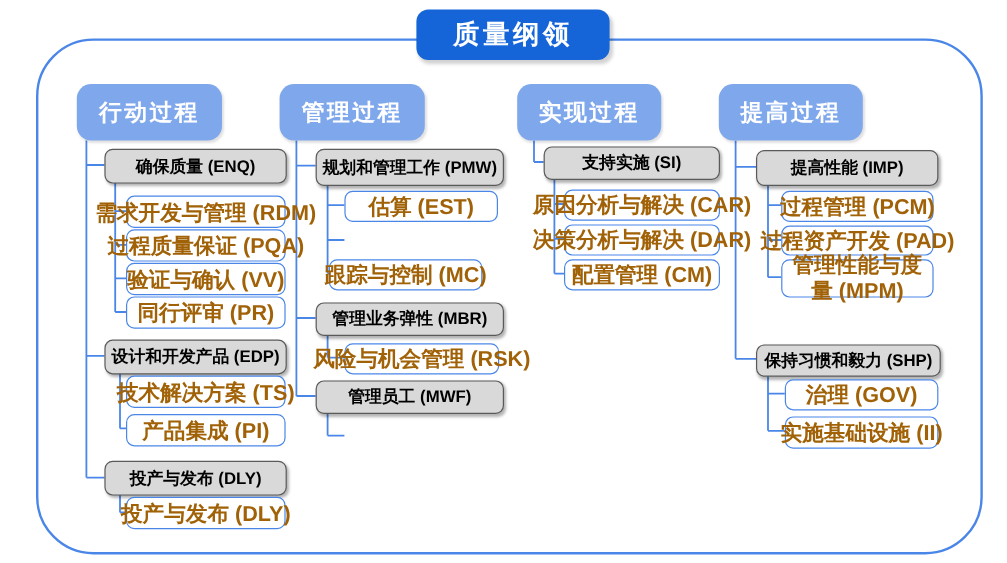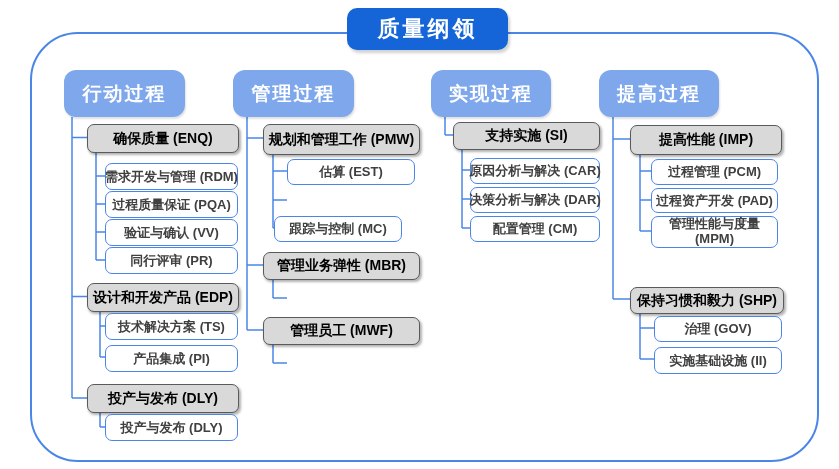--- a/index.html
+++ b/index.html
@@ -24,21 +24,21 @@
     box-shadow:1px 2px 2px rgba(0,0,0,0.12);
   }
   .gray {
     position:absolute; background:#d9d9d9; border:1.4px solid #5a5a5a;
     border-radius:7px; color:#000; font-weight:bold; font-size:14px;
     display:flex; align-items:center; justify-content:center; white-space:nowrap;
     box-shadow:1.5px 2px 2.5px rgba(0,0,0,0.3); z-index:2;
   }
   .leaf {
     position:absolute; background:#ffffff; border:1.4px solid #4a86e8;
-    border-radius:7px; color:#404040; font-weight:bold; font-size:13px;
+    border-radius:7px; color:#a16207; font-weight:bold; font-size:18px;
     display:flex; align-items:center; justify-content:center; white-space:nowrap;
     z-index:2;
   }
   .leaf.wrap { white-space:normal; text-align:center; line-height:1.15; }
   svg.connectors { position:absolute; left:0; top:0; z-index:1; }
 </style>
 </head>
 <body>
 
 <div class="stage">
@@ -85,20 +85,21 @@
   <div class="leaf" style="left:105px;top:313px;width:131px;height:25px">技术解决方案 (TS)</div>
 
   <div class="gray" style="left:87px;top:384px;width:150px;height:27px">投产与发布 (DLY)</div>
   <div class="leaf" style="left:105px;top:414px;width:131px;height:25px">投产与发布 (DLY)</div>
 
   <div class="gray" style="left:263px;top:124px;width:155px;height:29px">规划和管理工作 (PMW)</div>
   <div class="leaf" style="left:287px;top:159px;width:126px;height:24px">估算 (EST)</div>
   <div class="leaf" style="left:274px;top:216px;width:126px;height:24px">跟踪与控制 (MC)</div>
 
   <div class="gray" style="left:263px;top:252px;width:155px;height:26px">管理业务弹性 (MBR)</div>
+  <div class="leaf" style="left:287px;top:286px;width:127px;height:24px">风险与机会管理 (RSK)</div>
 
   <div class="gray" style="left:263px;top:317px;width:155px;height:26px">管理员工 (MWF)</div>
 
   <div class="gray" style="left:453px;top:122px;width:145px;height:26px">支持实施 (SI)</div>
   <div class="leaf" style="left:470px;top:158px;width:128px;height:24px">原因分析与解决 (CAR)</div>
   <div class="leaf" style="left:470px;top:187px;width:128px;height:24px">决策分析与解决 (DAR)</div>
   <div class="leaf" style="left:470px;top:216px;width:128px;height:24px">配置管理 (CM)</div>
 
   <div class="gray" style="left:630px;top:125px;width:150px;height:28px">提高性能 (IMP)</div>
   <div class="leaf" style="left:651px;top:159px;width:125px;height:24px">过程管理 (PCM)</div>

